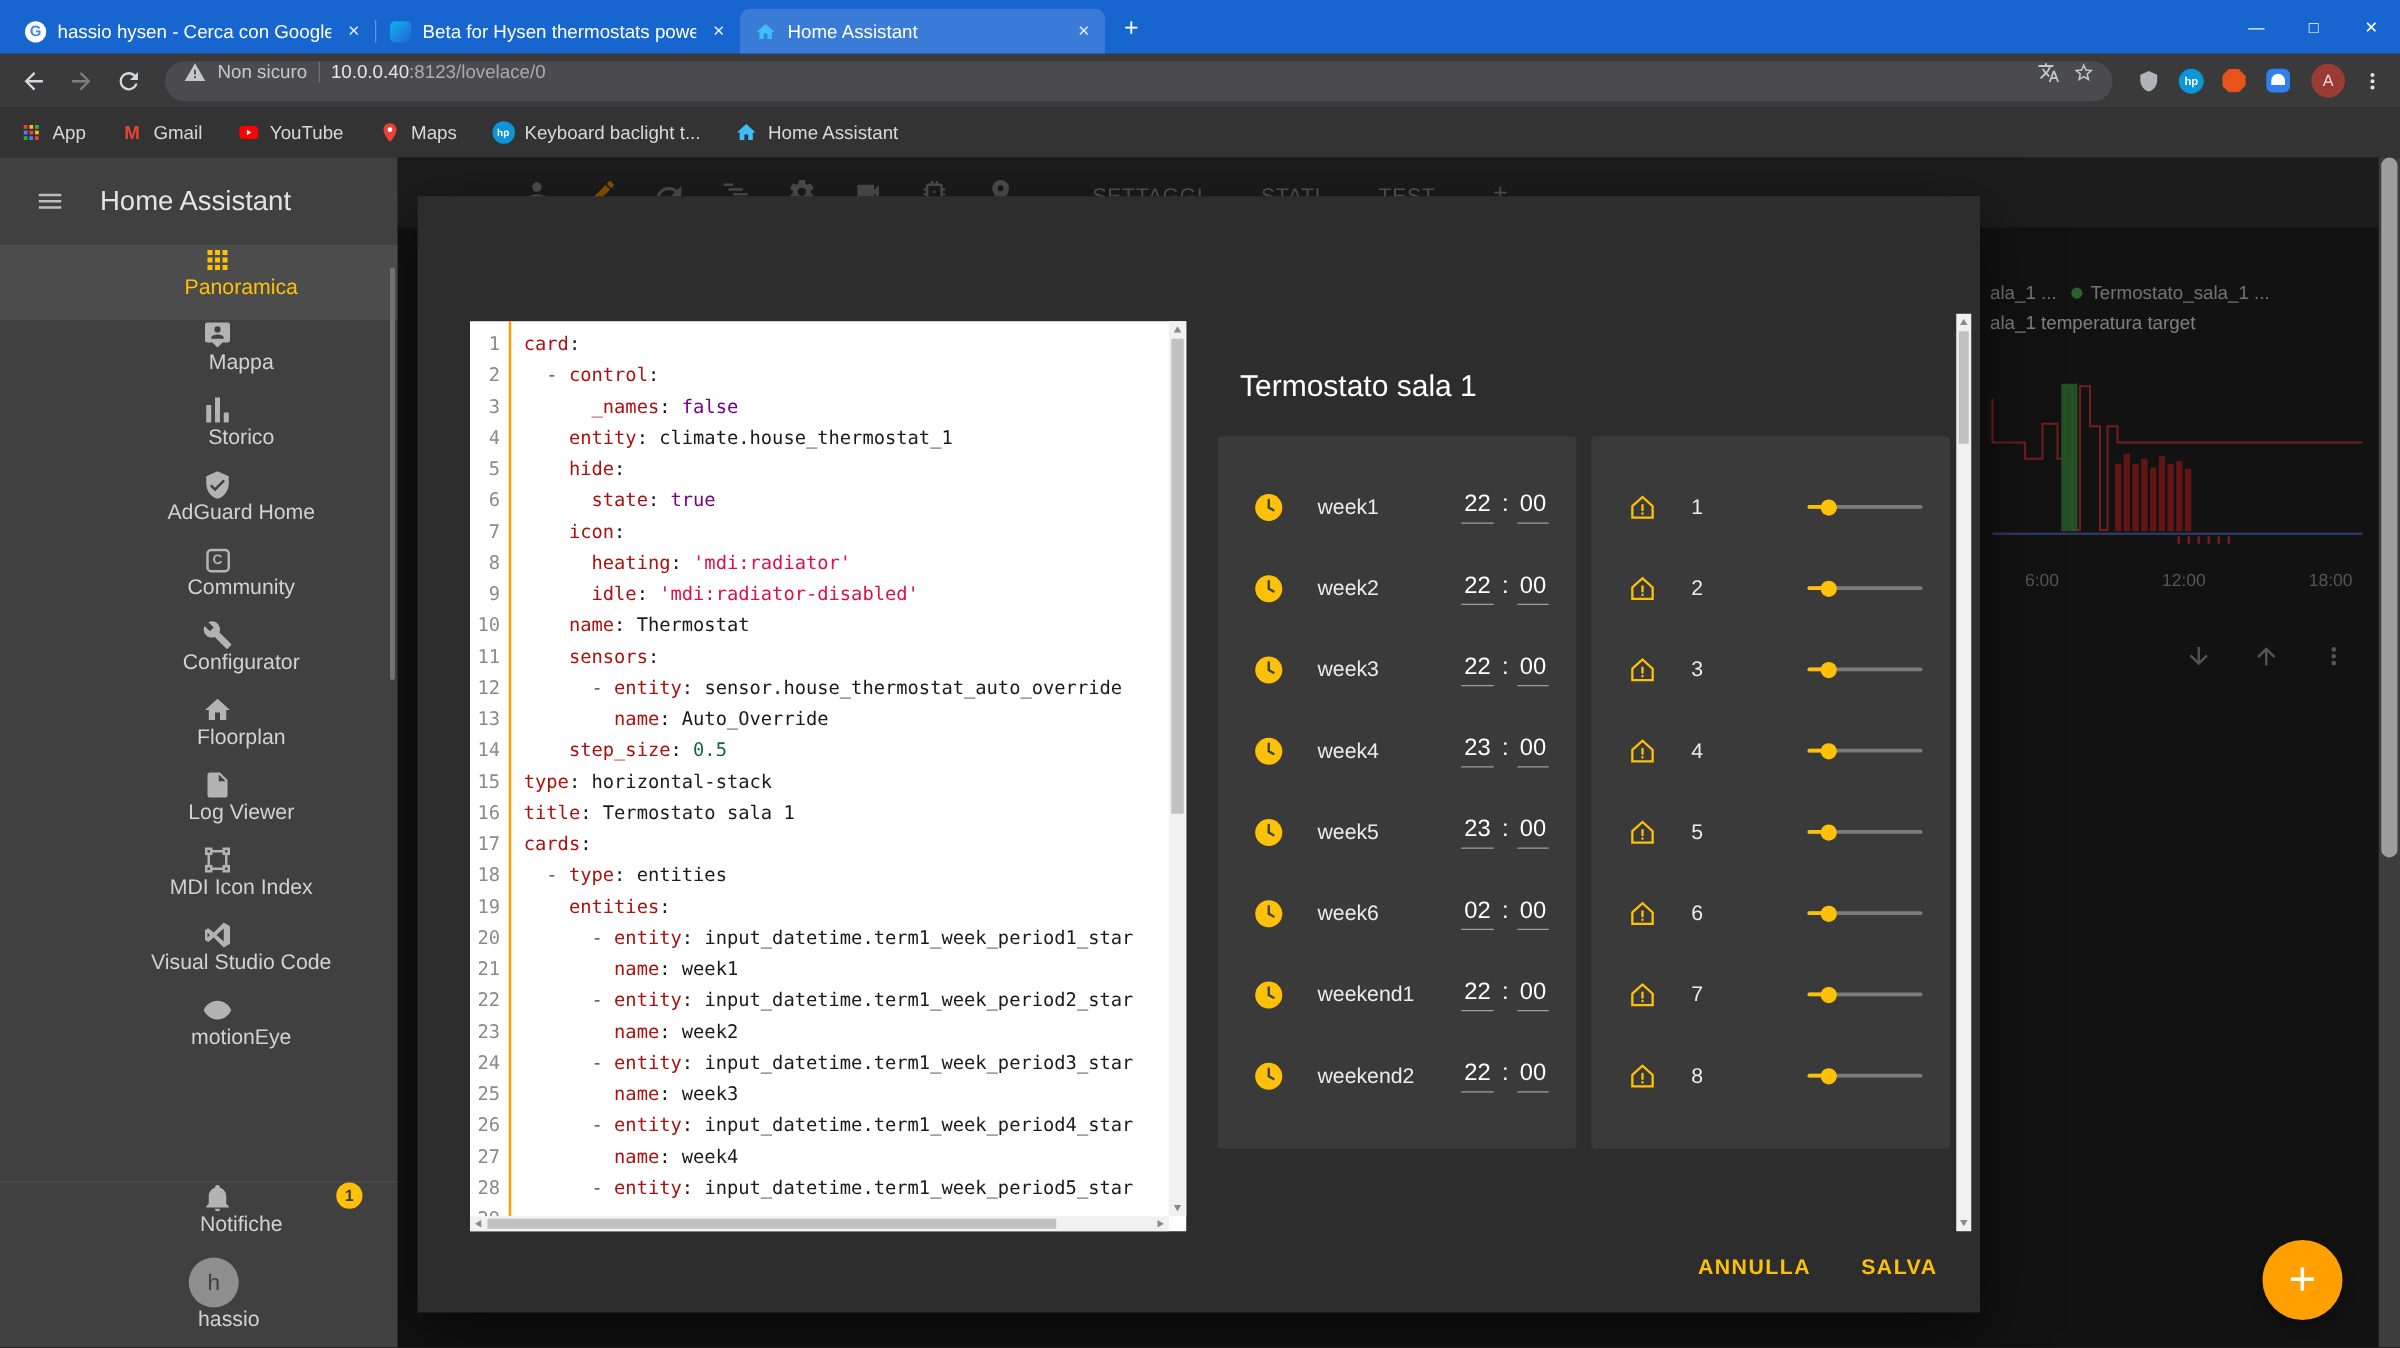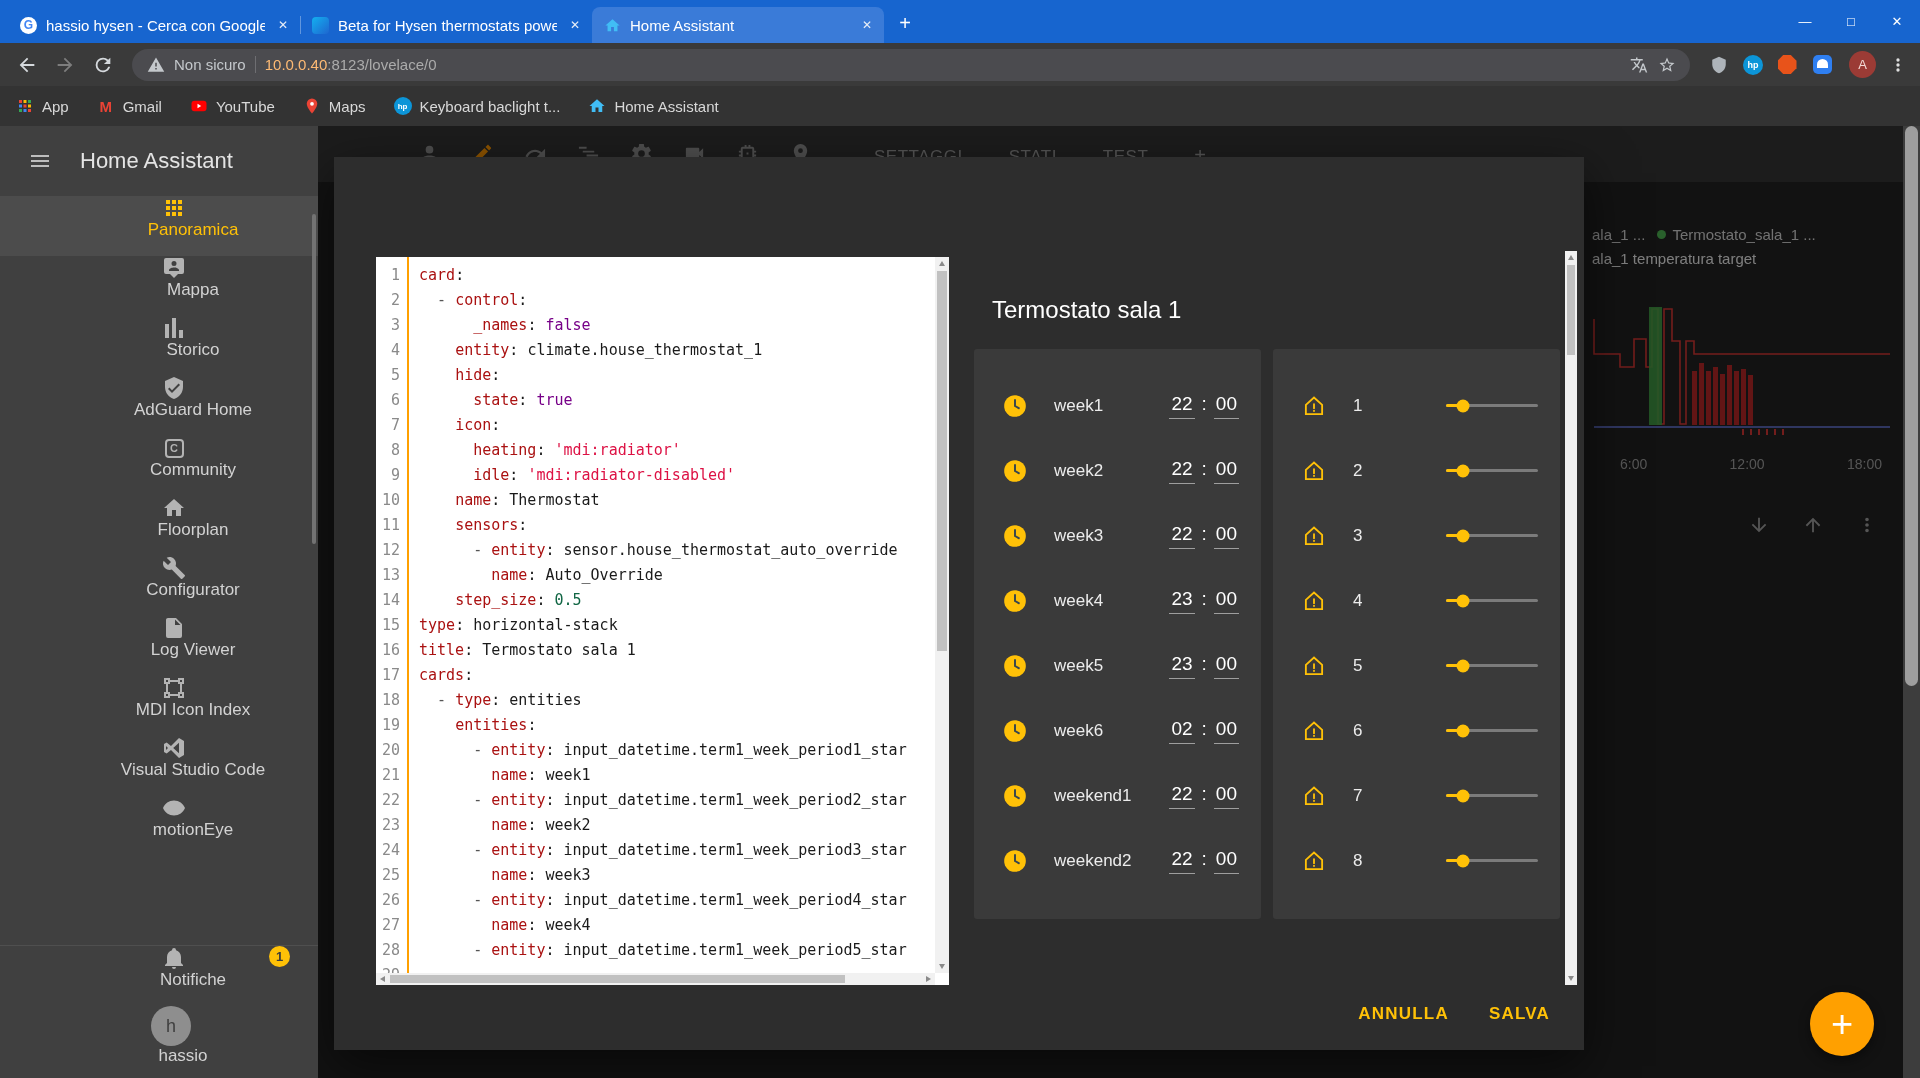--- a/index.html
+++ b/index.html
@@ -18,27 +18,27 @@
   .fav-comm{background:linear-gradient(135deg,#13b0f0,#1e66d0);border-radius:4px;}
   .fav-ha svg{width:17px;height:17px;}
   .newtab{width:30px;height:30px;margin:0 0 5px 6px;display:flex;align-items:center;justify-content:center;color:#fff;font-size:20px;}
   .wincontrols{margin-left:auto;display:flex;height:100%;}
   .wc{width:46px;display:flex;align-items:center;justify-content:center;color:#fff;font-size:13px;}
 
   .toolbar{position:absolute;top:43px;left:0;width:100%;height:43px;background:#3a3a3a;display:flex;align-items:center;padding:0 10px;box-sizing:border-box;gap:4px;}
   .navbtn{width:34px;height:34px;display:flex;align-items:center;justify-content:center;color:#d5d9dd;flex:none;}
   .navbtn svg{width:22px;height:22px;}
   .navbtn.dim{color:#7d7d7d;}
-  .omnibox{flex:1;height:32px;margin:0 8px;background:#4b4b4f;border-radius:16px;display:flex;align-items:center;padding:0 14px;gap:9px;}
+  .omnibox{flex:1;height:32px;margin:0 8px;background:#4b4b4f;border-radius:16px;display:flex;padding:0 14px;gap:9px;}
   .ob-ic{width:19px;height:19px;color:#c4c8cc;display:flex;align-items:center;justify-content:center;flex:none;}
   .ob-ic svg{width:18px;height:18px;}
   .sec-label{color:#c4c8cc;font-size:15px;}
   .ob-div{width:1px;height:17px;background:#6e6e72;}
   .url{font-size:15px;white-space:nowrap;}
-  .host{color:#fdba74;}
+  .host{color:#e5e5e5;}
   .path{color:#ababab;}
   .ob-spacer{flex:1;}
   .extensions{display:flex;align-items:center;gap:13px;margin:0 6px;}
   .ext-ic{width:22px;height:22px;display:flex;align-items:center;justify-content:center;flex:none;}
   .shield-ic{color:#aeb4ba;}
   .shield-ic svg{width:18px;height:18px;}
   .hp-ic{background:#0c95d8;color:#fff;border-radius:50%;font-size:9px;font-weight:bold;width:20px;height:20px;}
   .ab-ic{background:#e8531a;width:19px;height:19px;clip-path:polygon(30% 0,70% 0,100% 30%,100% 70%,70% 100%,30% 100%,0 70%,0 30%);}
   .gh-ic{background:#2f7ff1;border-radius:5px;width:19px;height:19px;position:relative;}
   .gh-ic::after{content:'';position:absolute;left:4px;top:4px;right:4px;bottom:6px;background:#fff;border-radius:6px 6px 0 0;}
@@ -338,32 +338,32 @@
           </div>
           <div class="side-item">
             <span class="side-ic">
               <span class="letter-ic">C</span>
             </span>
             <span class="side-label">Community</span>
           </div>
           <div class="side-item">
             <span class="side-ic">
               <svg viewBox="0 0 24 24" fill="currentColor">
+                <path d="M22.7,19L13.6,9.9C14.5,7.6 14,4.9 12.1,3C10.1,1 7.1,0.6 4.7,1.7L9,6L6,9L1.6,4.7C0.4,7.1 0.9,10.1 2.9,12.1C4.8,14 7.5,14.5 9.8,13.6L18.9,22.7C19.3,23.1 19.9,23.1 20.3,22.7L22.6,20.4C23.1,20 23.1,19.3 22.7,19Z"></path>
+              </svg>
+            </span>
+            <span class="side-label">Configurator</span>
+          </div>
+          <div class="side-item">
+            <span class="side-ic">
+              <svg viewBox="0 0 24 24" fill="currentColor">
                 <path d="M10,20V14H14V20H19V12H22L12,3L2,12H5V20H10Z"></path>
               </svg>
             </span>
             <span class="side-label">Floorplan</span>
-          </div>
-          <div class="side-item">
-            <span class="side-ic">
-              <svg viewBox="0 0 24 24" fill="currentColor">
-                <path d="M22.7,19L13.6,9.9C14.5,7.6 14,4.9 12.1,3C10.1,1 7.1,0.6 4.7,1.7L9,6L6,9L1.6,4.7C0.4,7.1 0.9,10.1 2.9,12.1C4.8,14 7.5,14.5 9.8,13.6L18.9,22.7C19.3,23.1 19.9,23.1 20.3,22.7L22.6,20.4C23.1,20 23.1,19.3 22.7,19Z"></path>
-              </svg>
-            </span>
-            <span class="side-label">Configurator</span>
           </div>
           <div class="side-item">
             <span class="side-ic">
               <svg viewBox="0 0 24 24" fill="currentColor">
                 <path d="M13,9V3.5L18.5,9M6,2C4.89,2 4,2.89 4,4V20A2,2 0 0,0 6,22H18A2,2 0 0,0 20,20V8L14,2H6Z"></path>
               </svg>
             </span>
             <span class="side-label">Log Viewer</span>
           </div>
           <div class="side-item">

